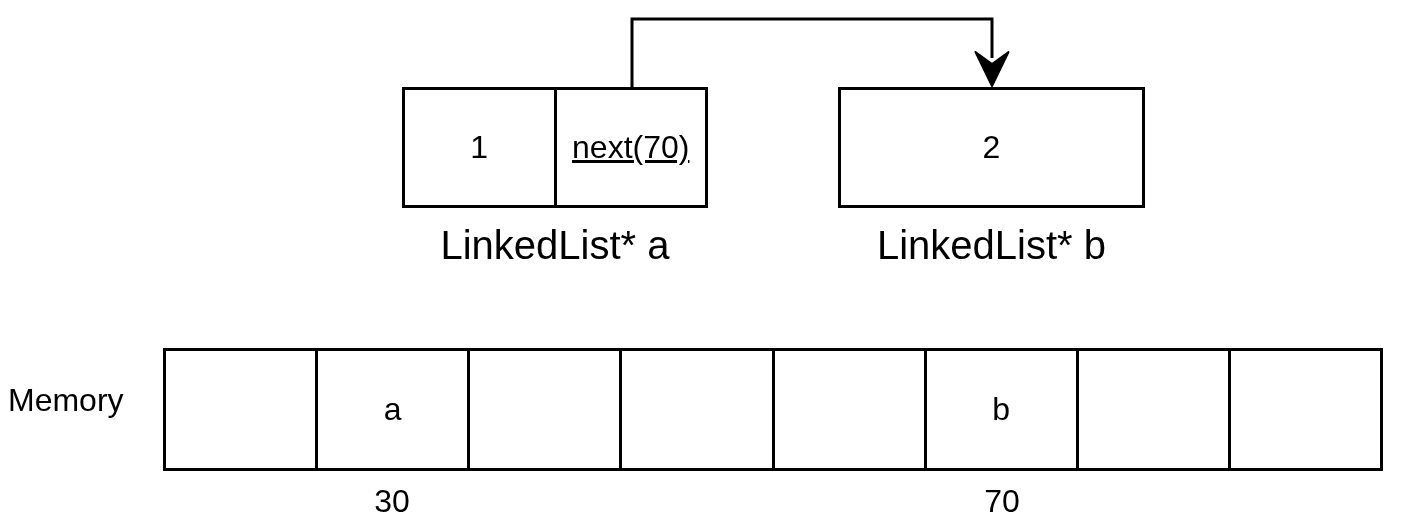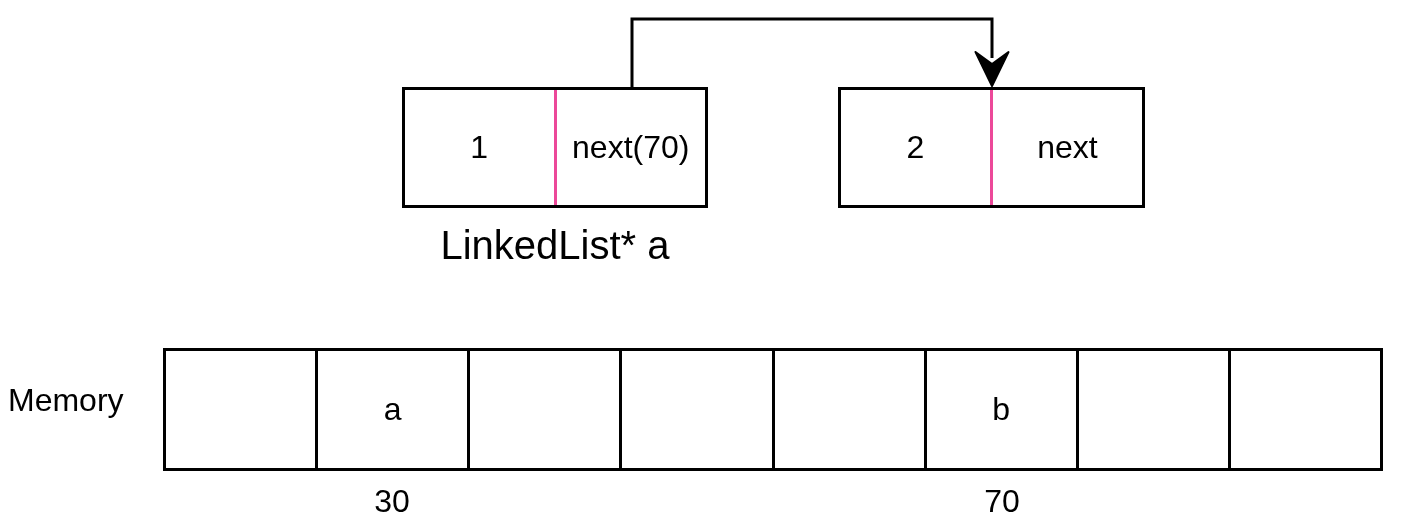--- a/index.html
+++ b/index.html
@@ -34,21 +34,22 @@
   }
   .ll-node .cell {
     flex: 1 1 0;
     display: flex;
     align-items: center;
     justify-content: center;
     font-size: 32px;
     white-space: nowrap;
   }
   .ll-node .cell + .cell {
-    border-left: 3px solid #ec4899;
+    border-left: 3px solid #000000;
+    text-decoration: underline;
   }
   #node-a { left: 402px; width: 306px; }
   #node-b { left: 838px; width: 307px; }
   .node-caption {
     position: absolute;
     top: 226px;
     height: 38px;
     line-height: 38px;
     text-align: center;
     font-size: 40px;
@@ -108,24 +109,24 @@
     <path d="M 992 86 L 975.5 52 L 992 64 L 1008.5 52 Z" fill="#000000" stroke="#000000" stroke-width="2" stroke-linejoin="round"></path>
   </svg>
 
   <div class="ll-node" id="node-a">
     <div class="cell">1</div>
     <div class="cell">next(70)</div>
   </div>
 
   <div class="ll-node" id="node-b">
     <div class="cell">2</div>
-    <div class="cell">next</div>
   </div>
 
   <div class="node-caption" id="caption-a">LinkedList* a</div>
+  <div class="node-caption" id="caption-b">LinkedList* b</div>
 
   <div class="memory-label">Memory</div>
 
   <div class="memory-array">
     <div class="mcell"></div>
     <div class="mcell">a</div>
     <div class="mcell"></div>
     <div class="mcell"></div>
     <div class="mcell"></div>
     <div class="mcell">b</div>

